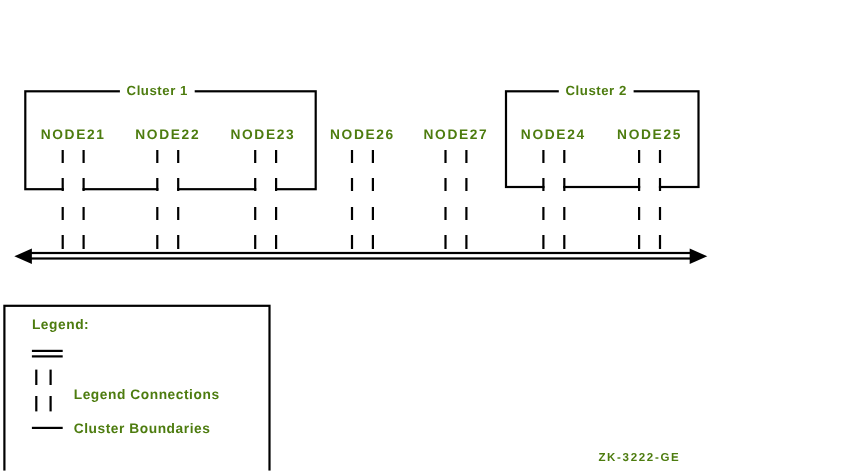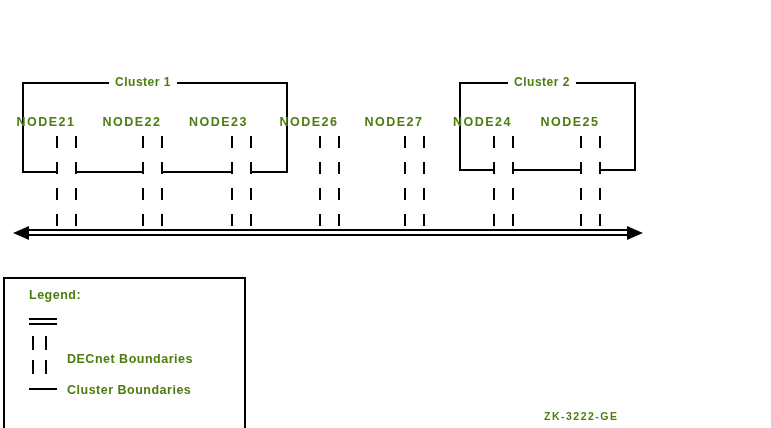--- a/index.html
+++ b/index.html
@@ -6,21 +6,21 @@
   #stage{
     position:relative;width:771px;height:428px;background:#ffffff;overflow:hidden;
     font-family:"Liberation Sans","DejaVu Sans",sans-serif;color:#4d7c0f;
   }
   
   .cluster-box{position:absolute;border:2px solid #000;box-sizing:border-box;}
   .cluster-title{position:absolute;text-align:center;font-size:12px;font-weight:bold;letter-spacing:0.5px;height:14px;line-height:14px;}
   .cluster-title span{background:#fff;padding:0 6px;}
   .border-gap{position:absolute;background:#fff;}
   
-  .node-label{position:absolute;text-align:left;font-size:12.5px;font-weight:bold;letter-spacing:1.5px;white-space:nowrap;}
+  .node-label{position:absolute;text-align:center;font-size:12.5px;font-weight:bold;letter-spacing:1.5px;white-space:nowrap;}
   .vdash{
     position:absolute;width:2px;height:92px;
     background:repeating-linear-gradient(to bottom,#000 0,#000 12px,transparent 12px,transparent 26px);
   }
   
   .iline{position:absolute;left:26px;top:229px;width:604px;height:7px;
     border-top:2px solid #000;border-bottom:2px solid #000;box-sizing:border-box;}
   .ahead{position:absolute;width:0;height:0;top:226px;
     border-top:7px solid transparent;border-bottom:7px solid transparent;}
   .ahead.left{left:13px;border-right:16px solid #000;}
@@ -86,20 +86,20 @@
 
   <div class="legend">
     <div class="legend-title">Legend:</div>
 
     <div class="sym-double"></div>
 
     <div class="ldash ld1"></div>
     <div class="ldash ld2"></div>
     <div class="ldash ld3"></div>
     <div class="ldash ld4"></div>
-    <div class="ltext t2">DECnet Boundaries</div>
+    <div class="ltext t2">Legend Connections</div>
 
     <div class="sym-line"></div>
     <div class="ltext t3">Cluster Boundaries</div>
   </div>
 
   <div class="figure-id">ZK-3222-GE</div>
 </div>
 
 </body></html>

